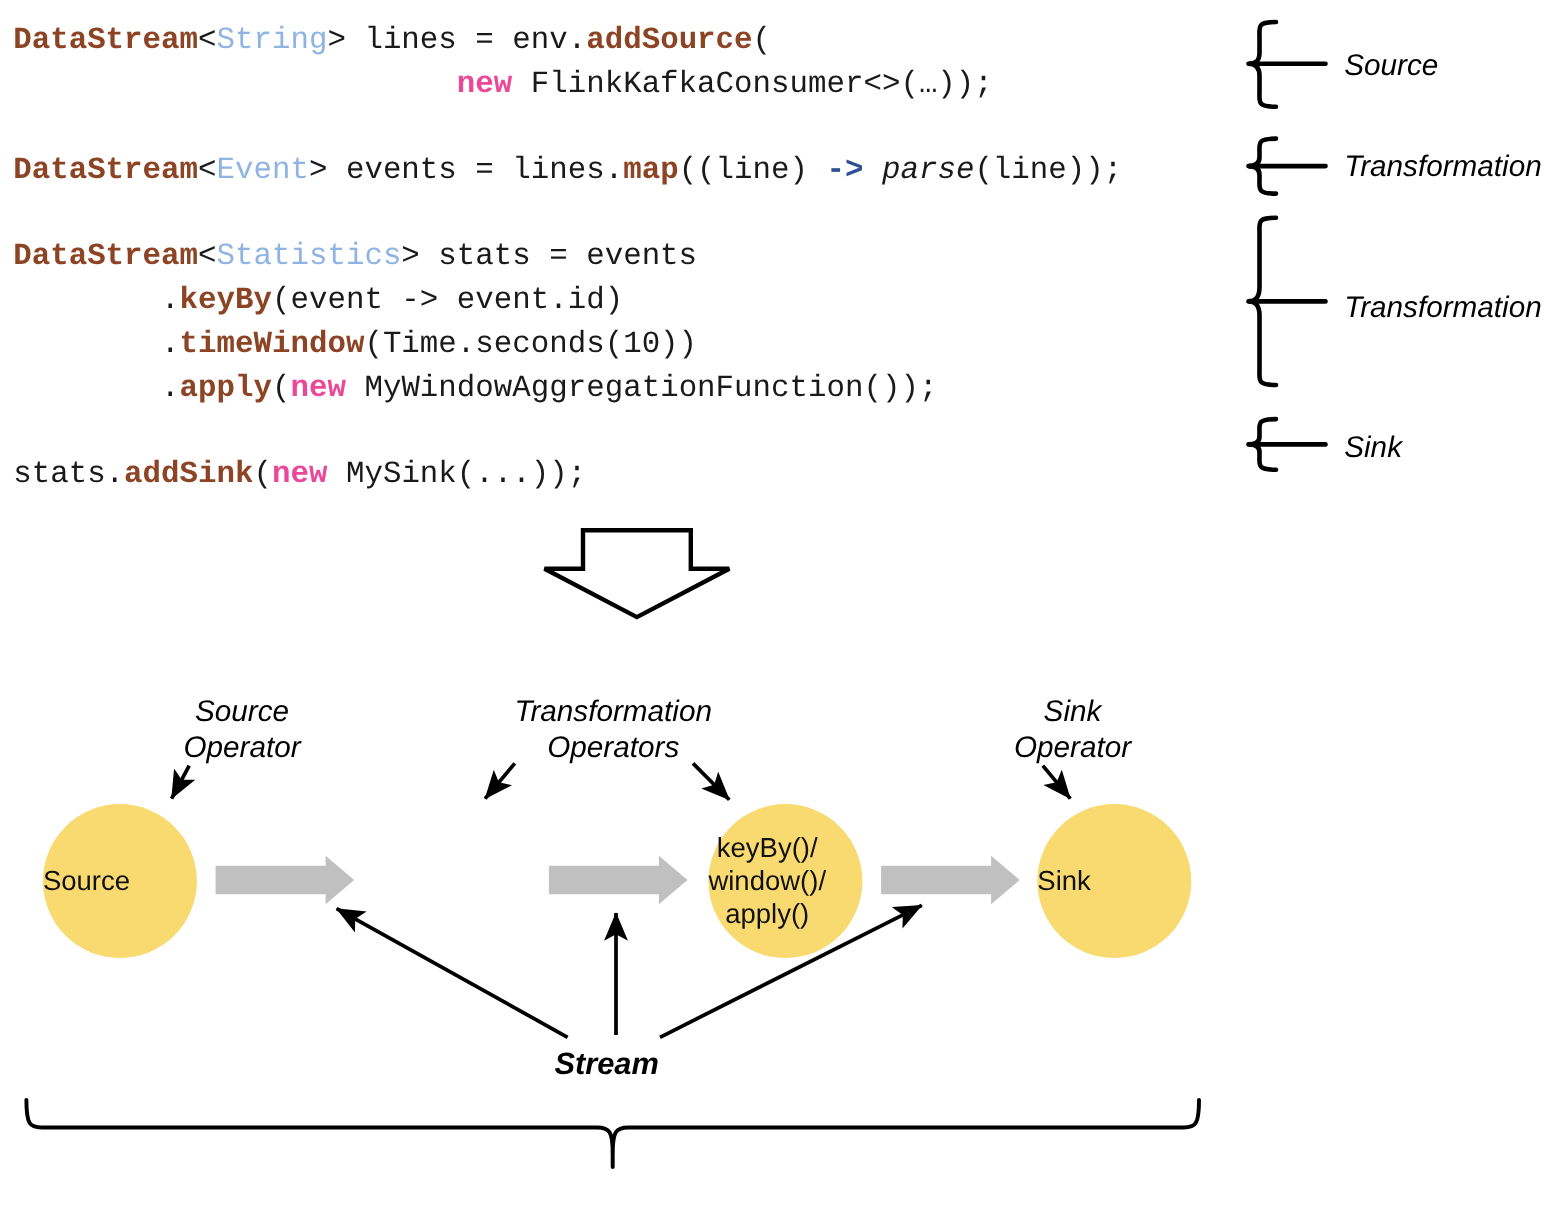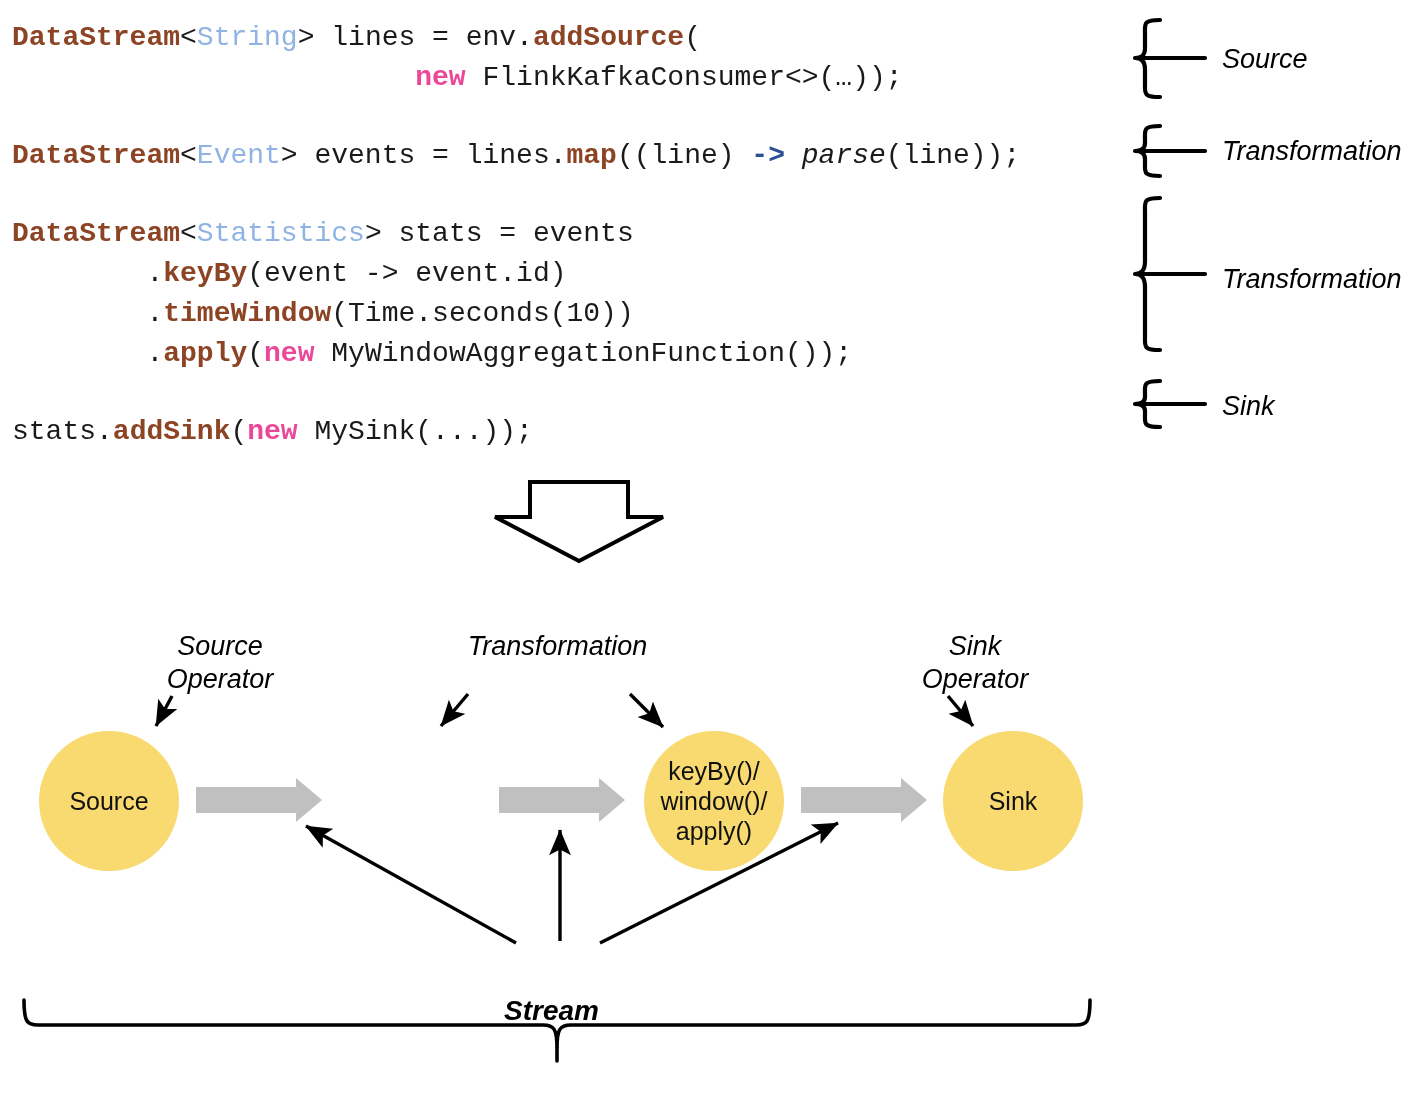--- a/index.html
+++ b/index.html
@@ -58,21 +58,21 @@
     color: #000;
     text-align: center;
     white-space: nowrap;
   }
   .node {
     position: absolute;
     border-radius: 50%;
     background: #f8da70;
     display: flex;
     align-items: center;
-    justify-content: center;
+    justify-content: flex-start;
   }
   .node-label {
     font-family: "Liberation Sans", sans-serif;
     font-size: 25px;
     line-height: 30px;
     color: #111;
     text-align: center;
     white-space: pre-line;
   }
   .stream-label {
@@ -113,39 +113,40 @@
   <div class="brace-label" style="left:1222px; top:136px;">Transformation</div>
   <div class="brace-label" style="left:1222px; top:264px;">Transformation</div>
   <div class="brace-label" style="left:1222px; top:391px;">Sink</div>
 
   <div class="op-label" style="left:155px; top:630px; width:130px;">
     <div>Source</div>
     <div>Operator</div>
   </div>
   <div class="op-label" style="left:455px; top:630px; width:205px;">
     <div>Transformation</div>
+    <div>Operators</div>
   </div>
   <div class="op-label" style="left:910px; top:630px; width:130px;">
     <div>Sink</div>
     <div>Operator</div>
   </div>
 
   <div class="node" style="left:39px; top:731px; width:140px; height:140px;">
     <span class="node-label">Source</span>
   </div>
   <div class="node" style="left:644px; top:731px; width:140px; height:140px;">
     <span class="node-label">keyBy()/
 window()/
 apply()</span>
   </div>
   <div class="node" style="left:943px; top:731px; width:140px; height:140px;">
     <span class="node-label">Sink</span>
   </div>
 
-  <div class="stream-label" style="left:504px; top:951px;margin-top:44px;">Stream</div>
+  <div class="stream-label" style="left:504px; top:951px;">Stream</div>
 
   <svg class="overlay" viewBox="0 0 1422 1112">
     <defs>
       <marker id="ah" markerWidth="9" markerHeight="9" refX="7.4" refY="3.2" orient="auto" markerUnits="strokeWidth">
         <path d="M0,0 L7.6,3.2 L0,6.4 L1.7,3.2 Z" fill="#000"></path>
       </marker>
     </defs>
 
     <g>
       <path d="M1160,20 C1143,20 1145,24 1145,34 L1145,48 C1145,56 1141,58 1135,58

